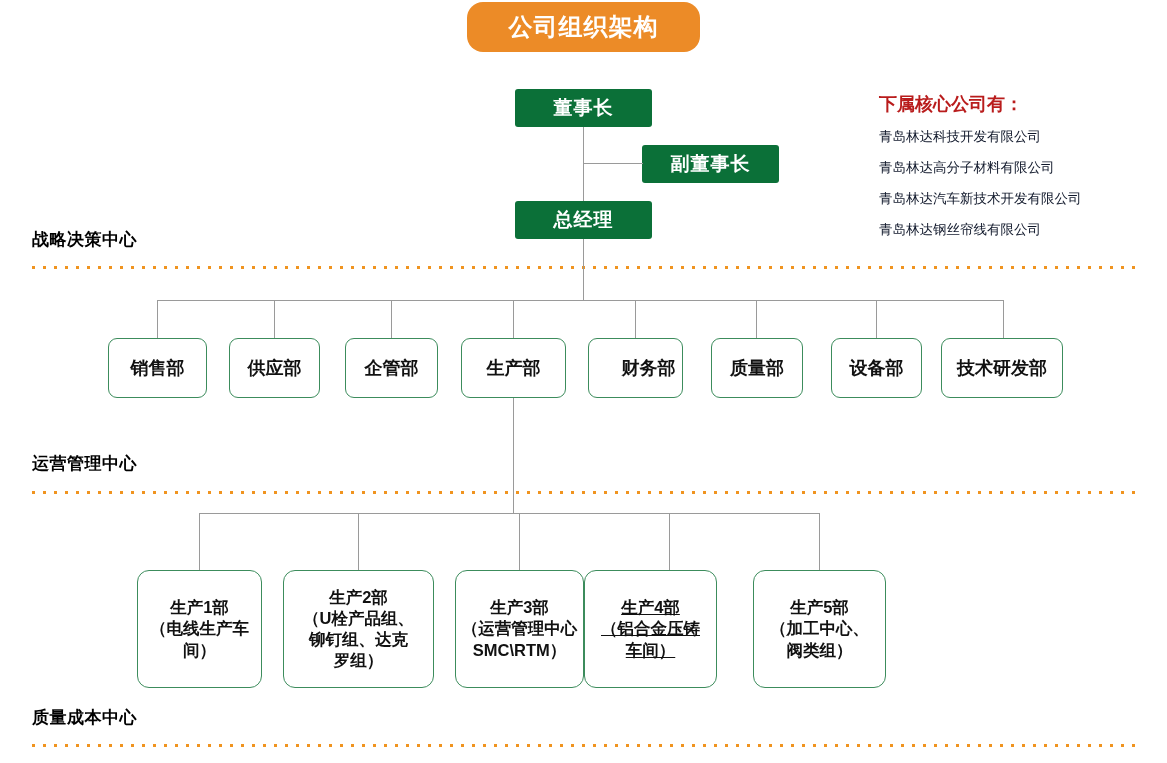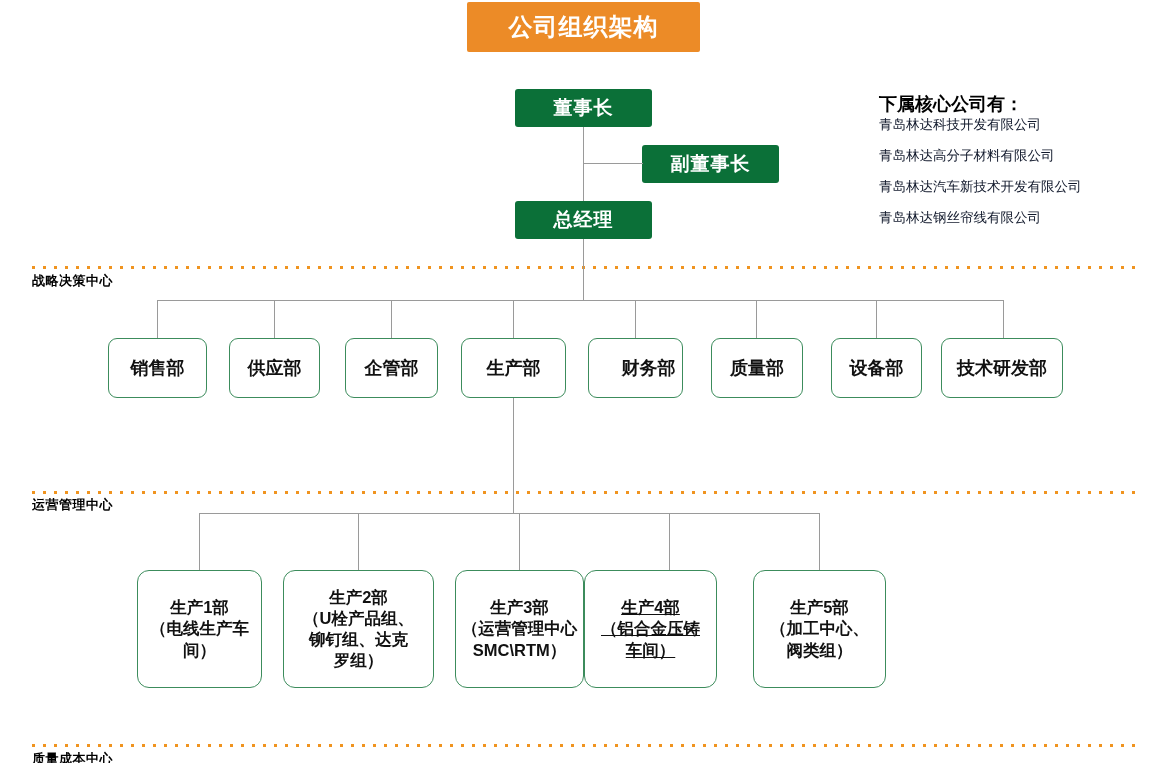--- a/index.html
+++ b/index.html
@@ -14,21 +14,21 @@
     overflow: hidden;
   }
   #chart { position: relative; width: 1167px; height: 763px; }
 
   
   .title-box {
     position: absolute;
     left: 467px; top: 2px;
     width: 233px; height: 50px;
     background: #EC8B27;
-    border-radius: 2px;
+    border-radius: 16px;
     display: flex; align-items: center; justify-content: center;
     color: #ffffff;
     font-size: 24px;
     font-weight: bold;
     letter-spacing: 1px;
   }
 
   
   .exec {
     position: absolute;
@@ -78,43 +78,42 @@
   }
 
   
   .vline { position: absolute; width: 1px; background: #9A9A9A; z-index: 1; }
   .hline { position: absolute; height: 1px; background: #9A9A9A; z-index: 1; }
 
   
   .band-label {
     position: absolute;
     left: 32px;
-    font-size: 13px;
+    font-size: 17px;
     font-weight: bold;
     color: #000000;
     letter-spacing: 0.5px;
     white-space: nowrap;
-    margin-top: 44px;
   }
   .dotted {
     position: absolute;
     left: 32px;
     width: 1110px;
     height: 4px;
     background-image: radial-gradient(circle at 1.6px 1.6px, #F0941F 1.6px, rgba(0,0,0,0) 1.8px);
     background-size: 11px 4px;
     background-repeat: repeat-x;
     z-index: 0;
   }
 
   
   .subs { position: absolute; left: 879px; top: 92px; width: 285px; }
   .subs-title {
-    font-size: 18px; font-weight: bold; color: #000000;
-    white-space: nowrap;
+    font-size: 18px; font-weight: bold; color: #b91c1c;
+    margin-bottom: 12px; white-space: nowrap;
   }
   .subs-item {
     font-size: 13.5px; color: #0f172a;
     margin-bottom: 13px; white-space: nowrap;
   }
 </style>
 </head>
 <body>
 
 <div id="chart">

